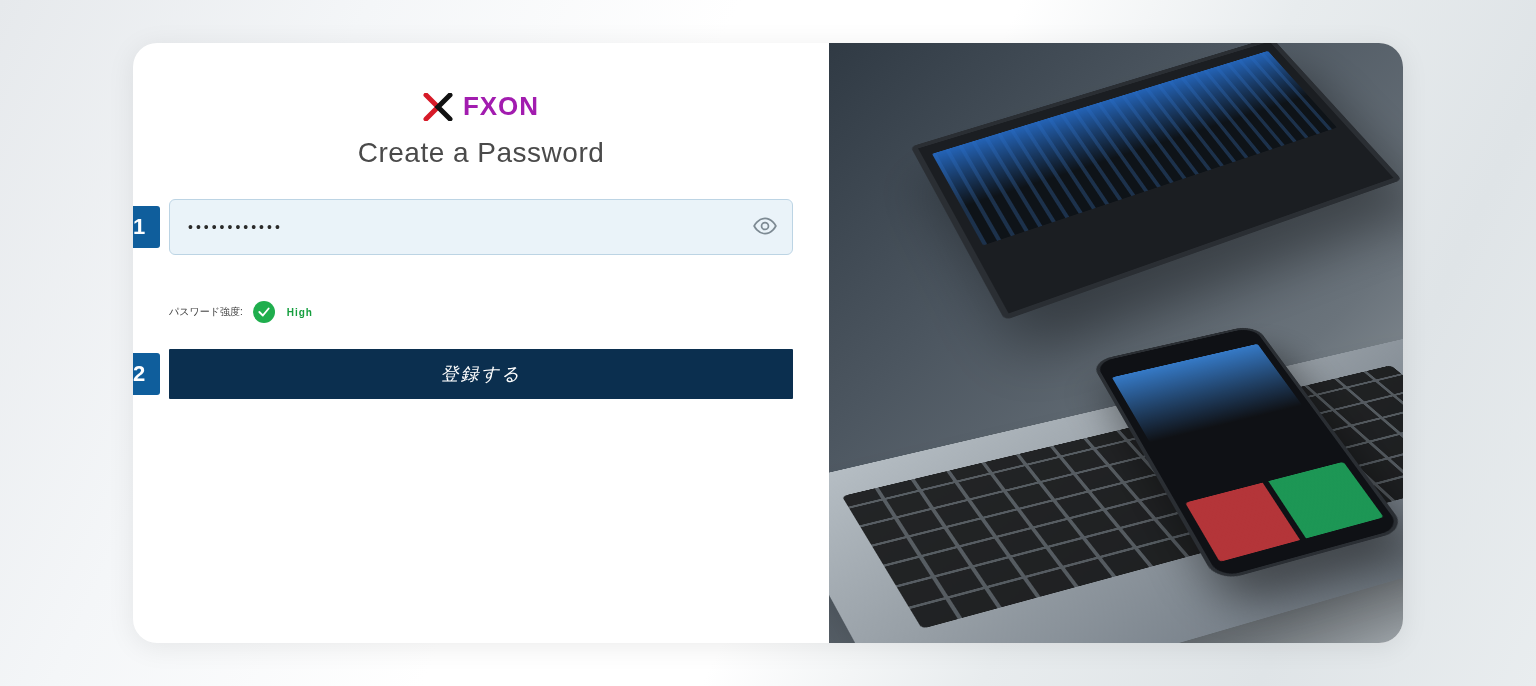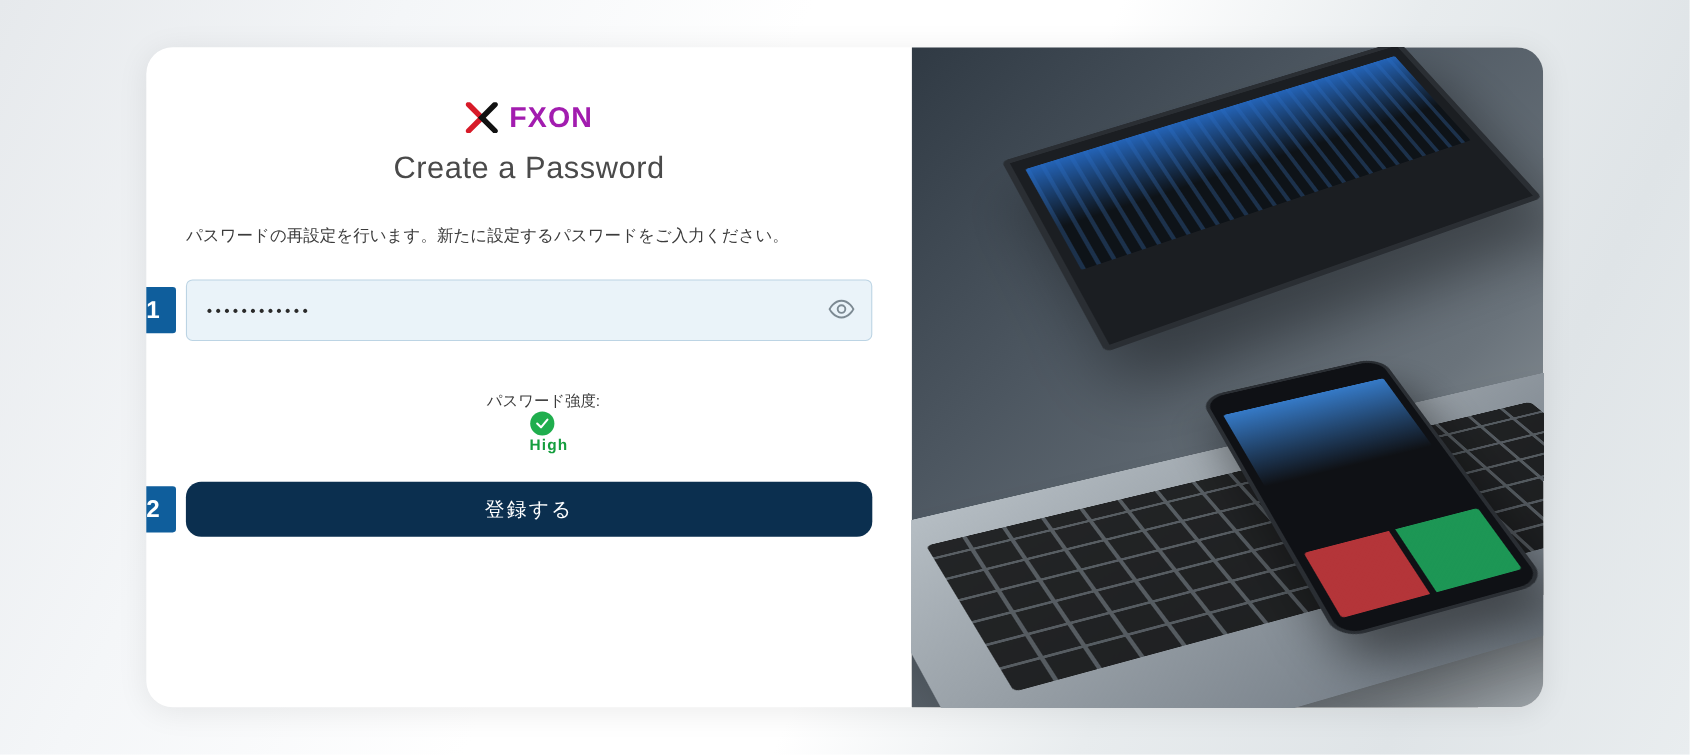--- a/index.html
+++ b/index.html
@@ -154,23 +154,22 @@
   background:#0f5e9c;
   color:#fff;
   font-size:22px;
   font-weight:600;
   display:flex; align-items:center; justify-content:center;
   border-radius:3px;
 }
 .strength-row{
   margin: 46px 0 0 36px;
   display:flex; align-items:center;
-  font-size:14px;
+  font-size:10px;
   color:#3b3b3b;
-  flex-direction:column;
 }
 .strength-label{ margin-right:10px; }
 .check-icon{
   width:22px; height:22px; border-radius:50%;
   background:#1fae4d;
   display:inline-flex; align-items:center; justify-content:center;
   margin-right:12px;
 }
 .check-icon svg{ display:block; }
 .strength-value{
@@ -185,21 +184,22 @@
 }
 .submit-btn{
   width:100%;
   height:50px;
   border:none;
   background:#0b2f4f;
   color:#ffffff;
   font-size:18px;
   letter-spacing:2px;
   cursor:pointer;
-  border-radius:14px;
+  border-radius:1px;
+  font-style:italic;
 }
 </style>
 </head>
 <body>
 
 <div class="card">
 
   <div class="left">
 
     <div class="logo-row">
@@ -207,21 +207,20 @@
         <svg width="30" height="28" viewBox="0 0 30 28">
           <path d="M3 2 L15 14 L3 26" stroke="#d71a28" stroke-width="5" fill="none" stroke-linecap="round"></path>
           <path d="M27 2 L15 14 L27 26" stroke="#111" stroke-width="5" fill="none" stroke-linecap="round"></path>
         </svg>
       </span>
       <span class="logo-text">FXON</span>
     </div>
 
     <div class="title">Create a Password</div>
 
-    <div class="help">パスワードの再設定を行います。新たに設定するパスワードをご入力ください。</div>
 
     <div class="field-wrap">
       <div class="step-badge">1</div>
       <input type="password" class="pw-input" value="●●●●●●●●●●●●" style="">
       <button class="eye-btn" aria-label="toggle password visibility">
         <span>
           <svg width="26" height="26" viewBox="0 0 24 24" fill="none" stroke="currentColor" stroke-width="1.6">
             <path d="M2 12s3.5-7 10-7 10 7 10 7-3.5 7-10 7S2 12 2 12z"></path>
             <circle cx="12" cy="12" r="3.2"></circle>
           </svg>

